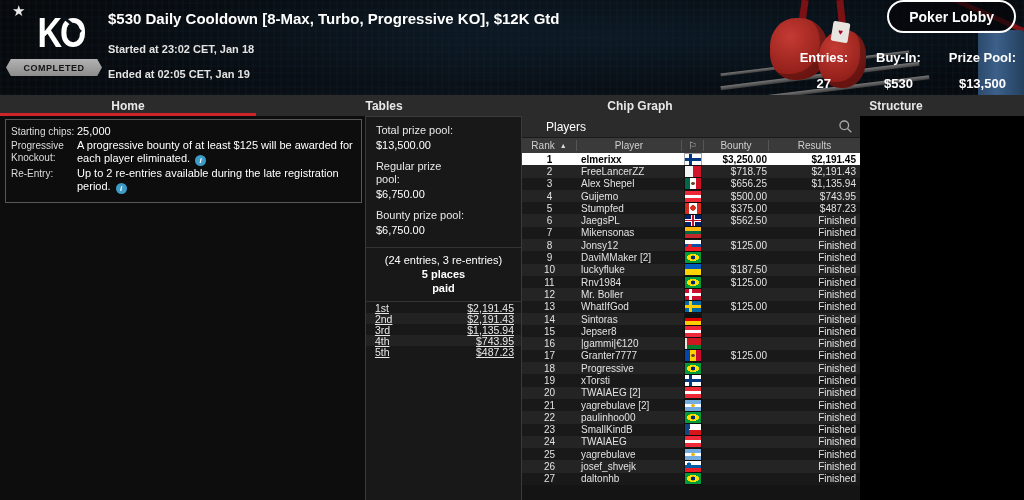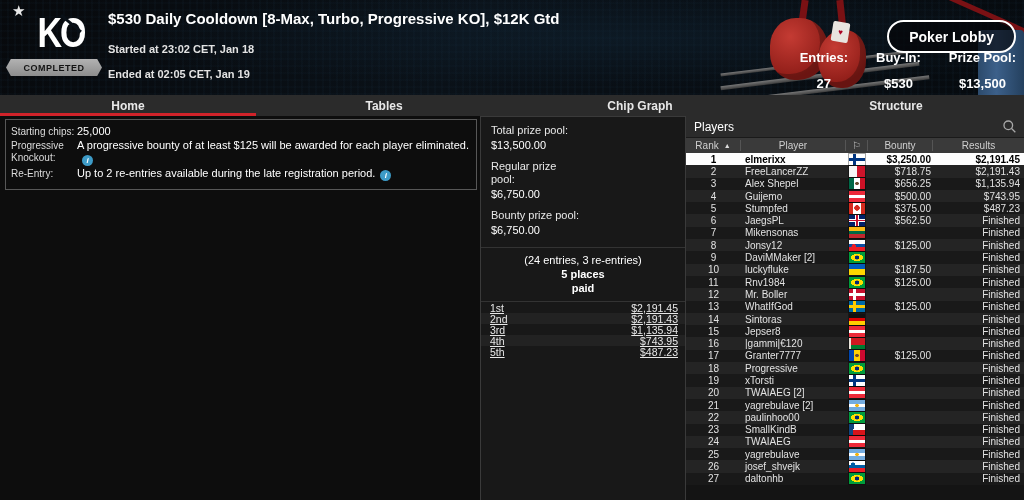--- a/index.html
+++ b/index.html
@@ -35,34 +35,34 @@
   .rope-red{position:absolute;right:-10px;top:6px;width:120px;height:5px;background:#7a1114;transform:rotate(24deg);}
   .post{position:absolute;right:0;top:30px;width:46px;height:65px;background:linear-gradient(90deg,#2c4a6b,#3c608a 40%,#24405e);border-radius:4px 4px 0 0;}
   .glove{position:absolute;background:radial-gradient(circle at 35% 30%,#c43b33,#8f1d18 70%);border-radius:48% 52% 55% 45%;}
   .glove.g1{left:30px;top:18px;width:58px;height:62px;box-shadow:inset -8px -6px 0 rgba(0,0,0,.25);}
   .glove.g2{left:78px;top:30px;width:48px;height:58px;box-shadow:inset -6px -6px 0 rgba(0,0,0,.28);border-radius:55% 45% 50% 50%;}
   .strap{position:absolute;left:60px;top:0;width:7px;height:24px;background:#7a1114;transform:rotate(8deg);}
   .strap.s2{left:98px;height:32px;transform:rotate(-6deg);}
   .cuff{position:absolute;left:92px;top:22px;width:17px;height:20px;background:#e8e4df;border-radius:2px;transform:rotate(9deg);display:flex;align-items:center;justify-content:center;}
   .cuff::after{content:"♥";color:#a02;font-size:8px;}
 
-  .lobby-btn{position:absolute;right:8px;top:20px;height:33px;padding:0 20px;border:2px solid #fff;border-radius:17px;
+  .lobby-btn{position:absolute;right:8px;top:0;height:33px;padding:0 20px;border:2px solid #fff;border-radius:17px;
     background:rgba(5,5,8,.65);color:#fff;font-size:14px;font-weight:bold;display:flex;align-items:center;cursor:pointer;}
   .hstats{position:absolute;right:8px;top:50px;display:flex;gap:20px;}
   .hstat{text-align:center;margin-left:8px;}
   .hstat .hlabel{font-size:13px;font-weight:bold;color:#fff;}
   .hstat .hvalue{margin-top:11px;font-size:13px;font-weight:bold;color:#fff;}
 
   
   .tabbar{display:flex;width:1024px;height:21px;background:#2b2b2b;}
   .tab{flex:1;display:flex;align-items:center;justify-content:center;font-size:12px;font-weight:bold;color:#e8e8e8;cursor:pointer;position:relative;}
   .tab.active::after{content:"";position:absolute;left:0;right:0;bottom:0;height:3px;background:#d1232a;}
 
   
-  .content{display:flex;width:1024px;height:384px;background:#f0abfc;justify-content:flex-end;}
+  .content{display:flex;width:860px;height:384px;background:#f0abfc;justify-content:flex-end;}
 
   
   .left-col{width:480px;position:relative;background:#0d0d0d;}
   .info-box{margin:3px 3px 0 5px;border:1px solid #575757;padding:5px 6px 7px 5px;}
   .irow{display:flex;margin-bottom:1px;}
   .ilabel{width:66px;flex-shrink:0;font-size:10px;color:#dcdcdc;line-height:12px;padding-top:1px;}
   .itext{font-size:11px;color:#fff;line-height:13px;}
   .info-i{display:inline-block;width:11px;height:11px;border-radius:50%;background:#3d9bc7;color:#fff;
     font-size:8px;font-weight:bold;font-style:italic;text-align:center;line-height:11px;margin-left:5px;vertical-align:-1px;cursor:pointer;}
 
@@ -78,21 +78,21 @@
   .places-line{font-size:11px;font-weight:bold;color:#fff;line-height:14px;}
   .payouts{}
   .prow-pay{display:flex;align-items:center;height:11px;font-size:10.5px;color:#e8e8e8;text-decoration:underline;}
   .prow-pay:nth-child(even){background:#222;}
   .pay-place{padding-left:9px;}
   .pay-amt{margin-left:auto;padding-right:7px;}
 
   
   .right-col{width:338px;display:flex;flex-direction:column;background:#141414;}
   .players-bar{height:22px;background:#2b2b2b;display:flex;align-items:center;border-bottom:1px solid #1a1a1a;}
-  .players-title{font-size:12px;color:#fff;padding-left:8px;}
+  .players-title{font-size:12px;color:#fff;padding-left:24px;}
   .search-btn{margin-left:auto;padding-right:7px;display:flex;align-items:center;cursor:pointer;}
   .cols-header{height:15px;background:#3a3a3a;display:flex;align-items:center;font-size:10px;color:#cfcfcf;}
   .ch{display:flex;align-items:center;justify-content:center;height:11px;border-right:1px solid #555;}
   .ch:last-child{border-right:none;}
   .ch-rank{width:55px;gap:5px;}
   .ch-player{width:105px;}
   .ch-flag{width:22px;font-size:10px;color:#bbb;}
   .ch-bounty{width:65px;}
   .ch-results{width:91px;}
   .sort-caret{font-size:7px;color:#ddd;}

